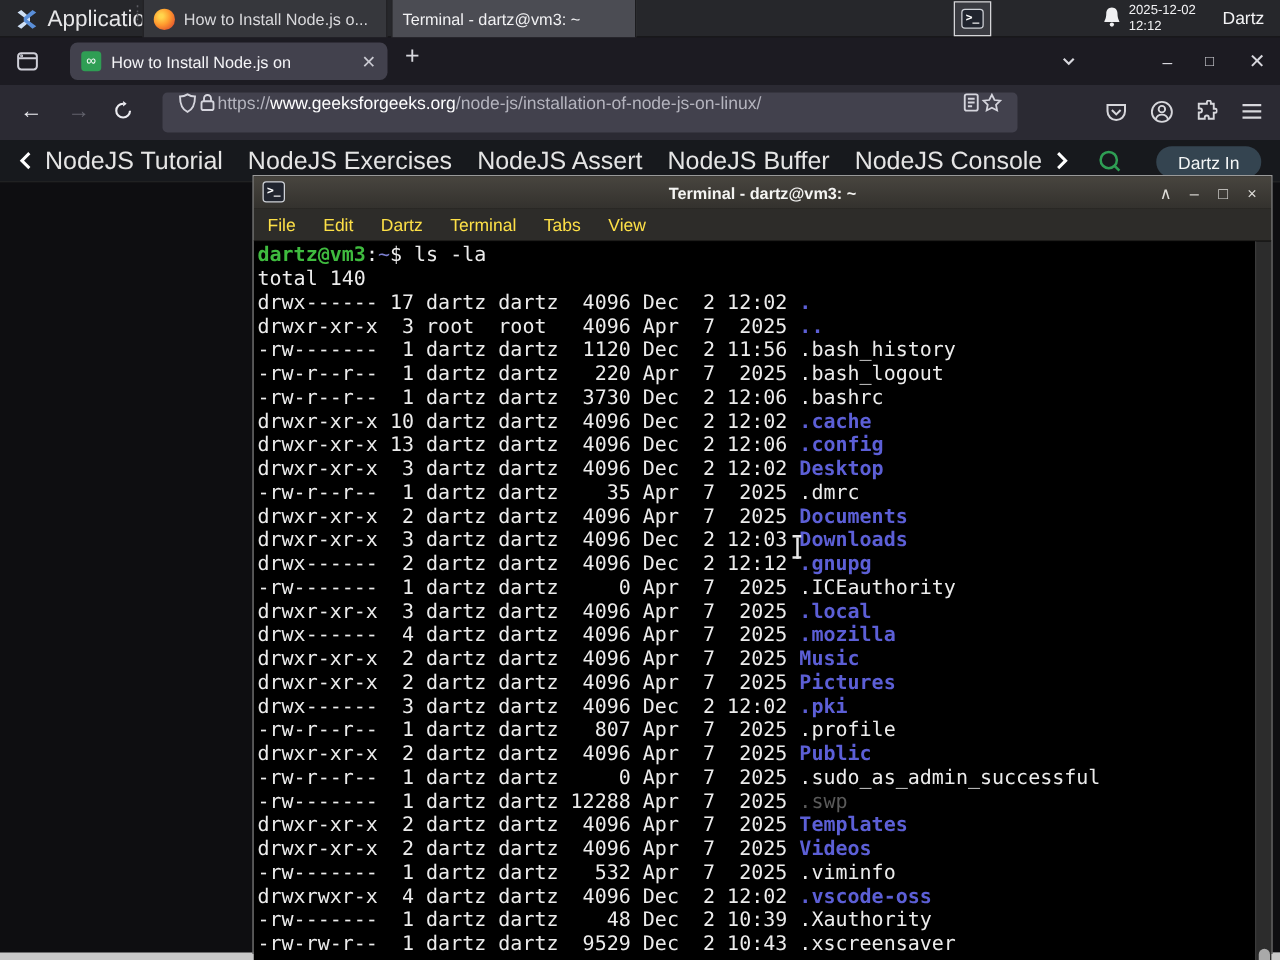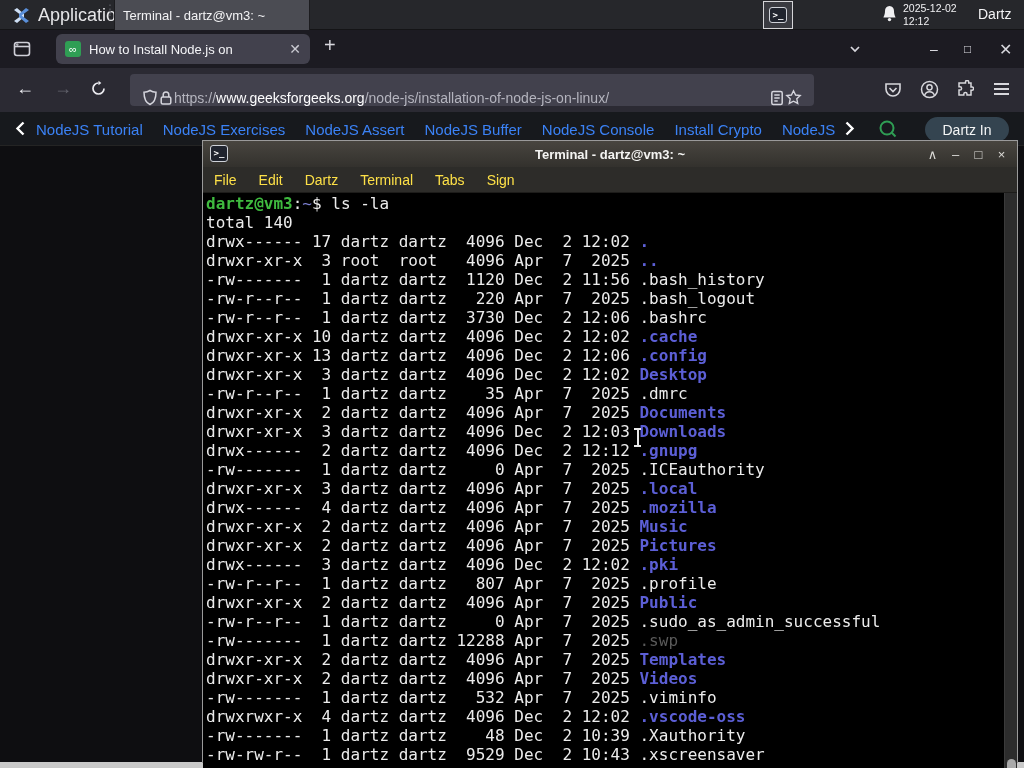--- a/index.html
+++ b/index.html
@@ -46,30 +46,30 @@
                -webkit-mask-image:linear-gradient(90deg,#000 82%,transparent); }
   .tab-close { color:#cbcbd3; font-size:14px; }
   .newtab { position:absolute; left:324px; top:4px; color:#d8d8de; font-size:20px; font-weight:300; }
   .tab-ctrl { position:absolute; top:0; height:38px; display:flex; align-items:center;
               color:#d8d8de; font-size:14px; }
 
   .toolbar { position:absolute; left:0; top:68px; width:1024px; height:44px; background:#2b2a33; }
   .nav-arrow { position:absolute; top:10px; font-size:18px; color:#ececf1; }
   .nav-arrow.disabled { color:#62626c; }
   .urlbar { position:absolute; left:130px; top:6px; width:684px; height:32px; border-radius:4px;
-            background:#42414d; display:flex; align-items:flex-end; gap:1px; padding:0 12px; }
+            background:#42414d; display:flex; align-items:flex-start; gap:1px; padding:0 12px; }
   .url-text { flex:1; font-size:14px; white-space:nowrap; overflow:hidden; color:#b4b4be; }
   .url-text .domain { color:#fdfdfe; }
   .tool-icon { flex:0 0 auto; display:flex; }
 
   .sitenav { position:absolute; left:0; top:112px; width:1024px; height:34px; background:#17191d;
              border-bottom:1px solid #242424; }
   .nav-items { position:absolute; left:36px; top:0; width:804px; height:34px; display:flex;
                gap:20px; align-items:center; overflow:hidden; }
-  .nav-item { color:#3b82f6; font-size:15px; white-space:nowrap; }
+  .nav-item { color:#e5e5e5; font-size:20px; white-space:nowrap; }
   .nav-chev { position:absolute; top:9px; }
   .signin { position:absolute; left:925px; top:5px; width:84px; height:25px; border-radius:14px;
             background:#344450; color:#f3f5f5; font-size:14px; display:flex;
             align-items:center; justify-content:center; }
 
   .page { position:absolute; left:0; top:146px; width:1024px; height:616px; background:#0e0e11; }
   .page-strip { position:absolute; left:0; top:762px; width:1024px; height:6px; background:#c9c9c9; }
 
   
   .terminal { position:absolute; left:202px; top:140px; width:816px; height:623px;
@@ -113,20 +113,24 @@
   <div class="panel">
     <div class="app-menu">
       <svg width="19" height="19" viewBox="0 0 19 19">
         <path d="M2 4 L9.5 9.5 L2 15 L5 17 L12 11 L12 8 L5 2 Z" fill="#cfe0f5"></path>
         <path d="M17 4 L9.5 9.5 L17 15 L14 17 L7 11 L7 8 L14 2 Z" fill="#5a8fd9"></path>
       </svg>
       <span>Applications</span>
     </div>
     <div class="panel-handle">⋮<br>⋮</div>
     <div class="task-list" id="task-list">
+        <div class="task-btn">
+          <span class="ticon firefox"></span>
+          <span class="t-title">How to Install Node.js o...</span>
+        </div>
         <div class="task-btn active">
           <span class="ticon terminal">&gt;_</span>
           <span class="t-title">Terminal - dartz@vm3: ~</span>
         </div>
       </div>
     <div class="tray-term">
       <span class="term-glyph">&gt;_</span>
     </div>
     <div class="bell">
       <svg width="15" height="17" viewBox="0 0 15 17">
@@ -266,21 +270,21 @@
           <span class="wbtn">□</span>
           <span class="wbtn">×</span>
         </div>
     </div>
     <div class="menubar" id="term-menu">
         <span class="menu-item">File</span>
         <span class="menu-item">Edit</span>
         <span class="menu-item">Dartz</span>
         <span class="menu-item">Terminal</span>
         <span class="menu-item">Tabs</span>
-        <span class="menu-item">Sign</span>
+        <span class="menu-item">View</span>
       </div>
     <div class="term-body">
       <div class="term-text" id="term-text"><div><span class="u-host">dartz@vm3</span><span>:</span><span class="cwd">~</span><span>$ ls -la</span></div><div>total 140</div><div><span>drwx------ 17 dartz dartz  4096 Dec  2 12:02 </span><span class="n-d">.</span></div><div><span>drwxr-xr-x  3 root  root   4096 Apr  7  2025 </span><span class="n-d">..</span></div><div><span>-rw-------  1 dartz dartz  1120 Dec  2 11:56 </span><span class="n-f">.bash_history</span></div><div><span>-rw-r--r--  1 dartz dartz   220 Apr  7  2025 </span><span class="n-f">.bash_logout</span></div><div><span>-rw-r--r--  1 dartz dartz  3730 Dec  2 12:06 </span><span class="n-f">.bashrc</span></div><div><span>drwxr-xr-x 10 dartz dartz  4096 Dec  2 12:02 </span><span class="n-d">.cache</span></div><div><span>drwxr-xr-x 13 dartz dartz  4096 Dec  2 12:06 </span><span class="n-d">.config</span></div><div><span>drwxr-xr-x  3 dartz dartz  4096 Dec  2 12:02 </span><span class="n-d">Desktop</span></div><div><span>-rw-r--r--  1 dartz dartz    35 Apr  7  2025 </span><span class="n-f">.dmrc</span></div><div><span>drwxr-xr-x  2 dartz dartz  4096 Apr  7  2025 </span><span class="n-d">Documents</span></div><div><span>drwxr-xr-x  3 dartz dartz  4096 Dec  2 12:03 </span><span class="n-d">Downloads</span></div><div><span>drwx------  2 dartz dartz  4096 Dec  2 12:12 </span><span class="n-d">.gnupg</span></div><div><span>-rw-------  1 dartz dartz     0 Apr  7  2025 </span><span class="n-f">.ICEauthority</span></div><div><span>drwxr-xr-x  3 dartz dartz  4096 Apr  7  2025 </span><span class="n-d">.local</span></div><div><span>drwx------  4 dartz dartz  4096 Apr  7  2025 </span><span class="n-d">.mozilla</span></div><div><span>drwxr-xr-x  2 dartz dartz  4096 Apr  7  2025 </span><span class="n-d">Music</span></div><div><span>drwxr-xr-x  2 dartz dartz  4096 Apr  7  2025 </span><span class="n-d">Pictures</span></div><div><span>drwx------  3 dartz dartz  4096 Dec  2 12:02 </span><span class="n-d">.pki</span></div><div><span>-rw-r--r--  1 dartz dartz   807 Apr  7  2025 </span><span class="n-f">.profile</span></div><div><span>drwxr-xr-x  2 dartz dartz  4096 Apr  7  2025 </span><span class="n-d">Public</span></div><div><span>-rw-r--r--  1 dartz dartz     0 Apr  7  2025 </span><span class="n-f">.sudo_as_admin_successful</span></div><div><span>-rw-------  1 dartz dartz 12288 Apr  7  2025 </span><span class="n-x">.swp</span></div><div><span>drwxr-xr-x  2 dartz dartz  4096 Apr  7  2025 </span><span class="n-d">Templates</span></div><div><span>drwxr-xr-x  2 dartz dartz  4096 Apr  7  2025 </span><span class="n-d">Videos</span></div><div><span>-rw-------  1 dartz dartz   532 Apr  7  2025 </span><span class="n-f">.viminfo</span></div><div><span>drwxrwxr-x  4 dartz dartz  4096 Dec  2 12:02 </span><span class="n-d">.vscode-oss</span></div><div><span>-rw-------  1 dartz dartz    48 Dec  2 10:39 </span><span class="n-f">.Xauthority</span></div><div><span>-rw-rw-r--  1 dartz dartz  9529 Dec  2 10:43 </span><span class="n-f">.xscreensaver</span></div></div>
       <div class="term-scroll">
         <div class="term-thumb"></div>
       </div>
     </div>
   </div>
 
   <div class="ibeam"></div>

